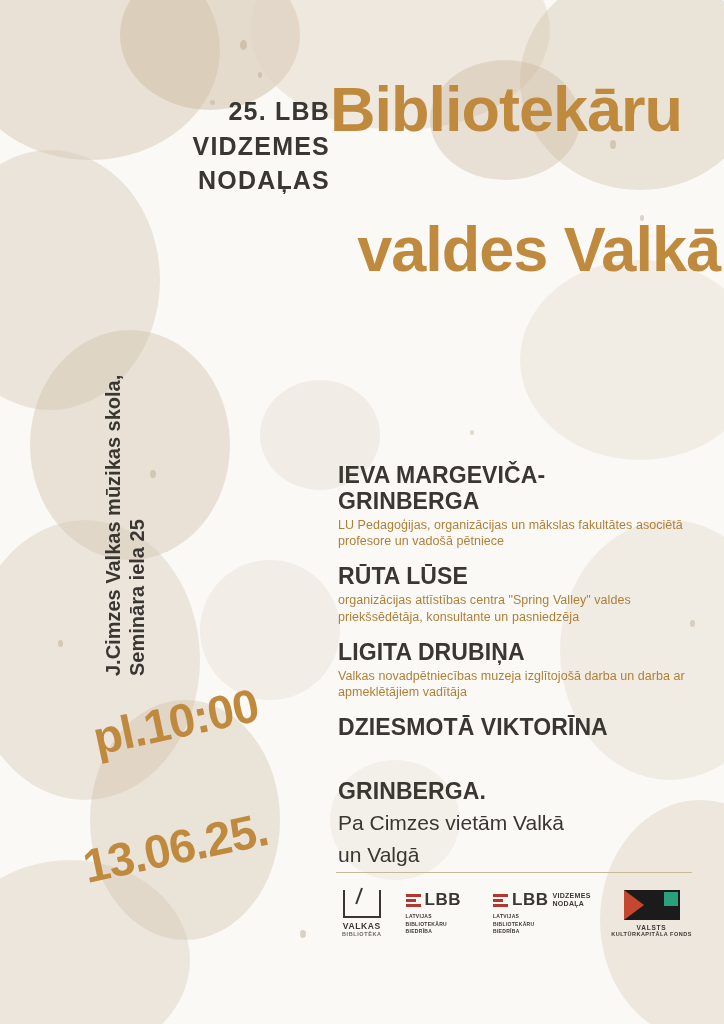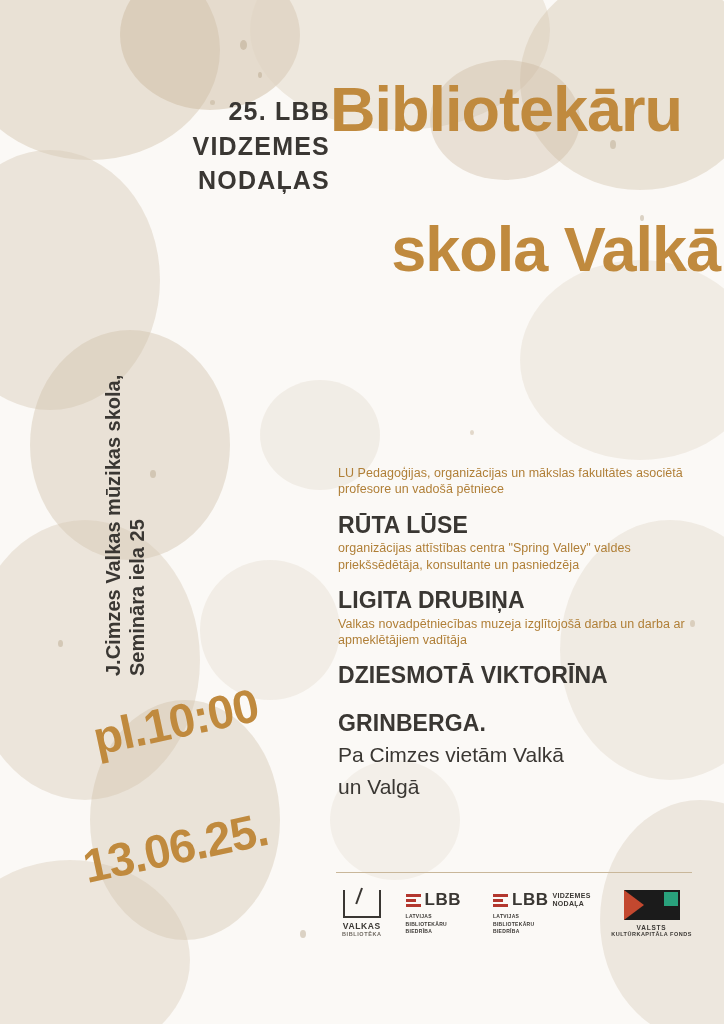--- a/index.html
+++ b/index.html
@@ -144,21 +144,21 @@
     margin-top: 3px;
     letter-spacing: 0.05px;
   }
   .item-sub {
     color: #3a3733;
     font-weight: 400;
     font-size: 21px;
     line-height: 1.18;
     margin-top: 7px;
   }
-  .item.gap-big { margin-bottom: 22px; }
+  .item.gap-big { margin-bottom: 38px; }
 
   
   .divider {
     position: absolute;
     left: 336px;
     top: 872px;
     width: 356px;
     height: 1px;
     background: #c9b79a;
   }
@@ -274,37 +274,41 @@
   </div>
 
   <div class="header">
     <div class="pre-title">
       <div>25. LBB</div>
       <div>VIDZEMES</div>
       <div>NODAĻAS</div>
     </div>
     <div class="main-title">
       <span>Bibliotekāru</span>
-      <span class="l2">skola Valkā</span>
+      <span class="l2">valdes Valkā</span>
     </div>
   </div>
 
   <div class="venue-wrap">
     <div class="venue-line a">J.Cimzes Valkas mūzikas skola,</div>
     <div class="venue-line b">Semināra iela 25</div>
   </div>
 
   <div class="time-date">
     <div class="time-line t1">pl.10:00</div>
     <div class="time-line t2">13.06.25.</div>
   </div>
 
   <div class="programme">
 
     <div class="item">
+      <div class="item-name">
+        <span>IEVA MARGEVIČA-</span><br>
+        <span>GRINBERGA</span>
+      </div>
       <div class="item-desc">LU Pedagoģijas, organizācijas un mākslas fakultātes asociētā profesore un vadošā pētniece</div>
     </div>
 
     <div class="item">
       <div class="item-name">RŪTA LŪSE</div>
       <div class="item-desc">organizācijas attīstības centra "Spring Valley" valdes priekšsēdētāja, konsultante un pasniedzēja</div>
     </div>
 
     <div class="item">
       <div class="item-name">LIGITA DRUBIŅA</div>

